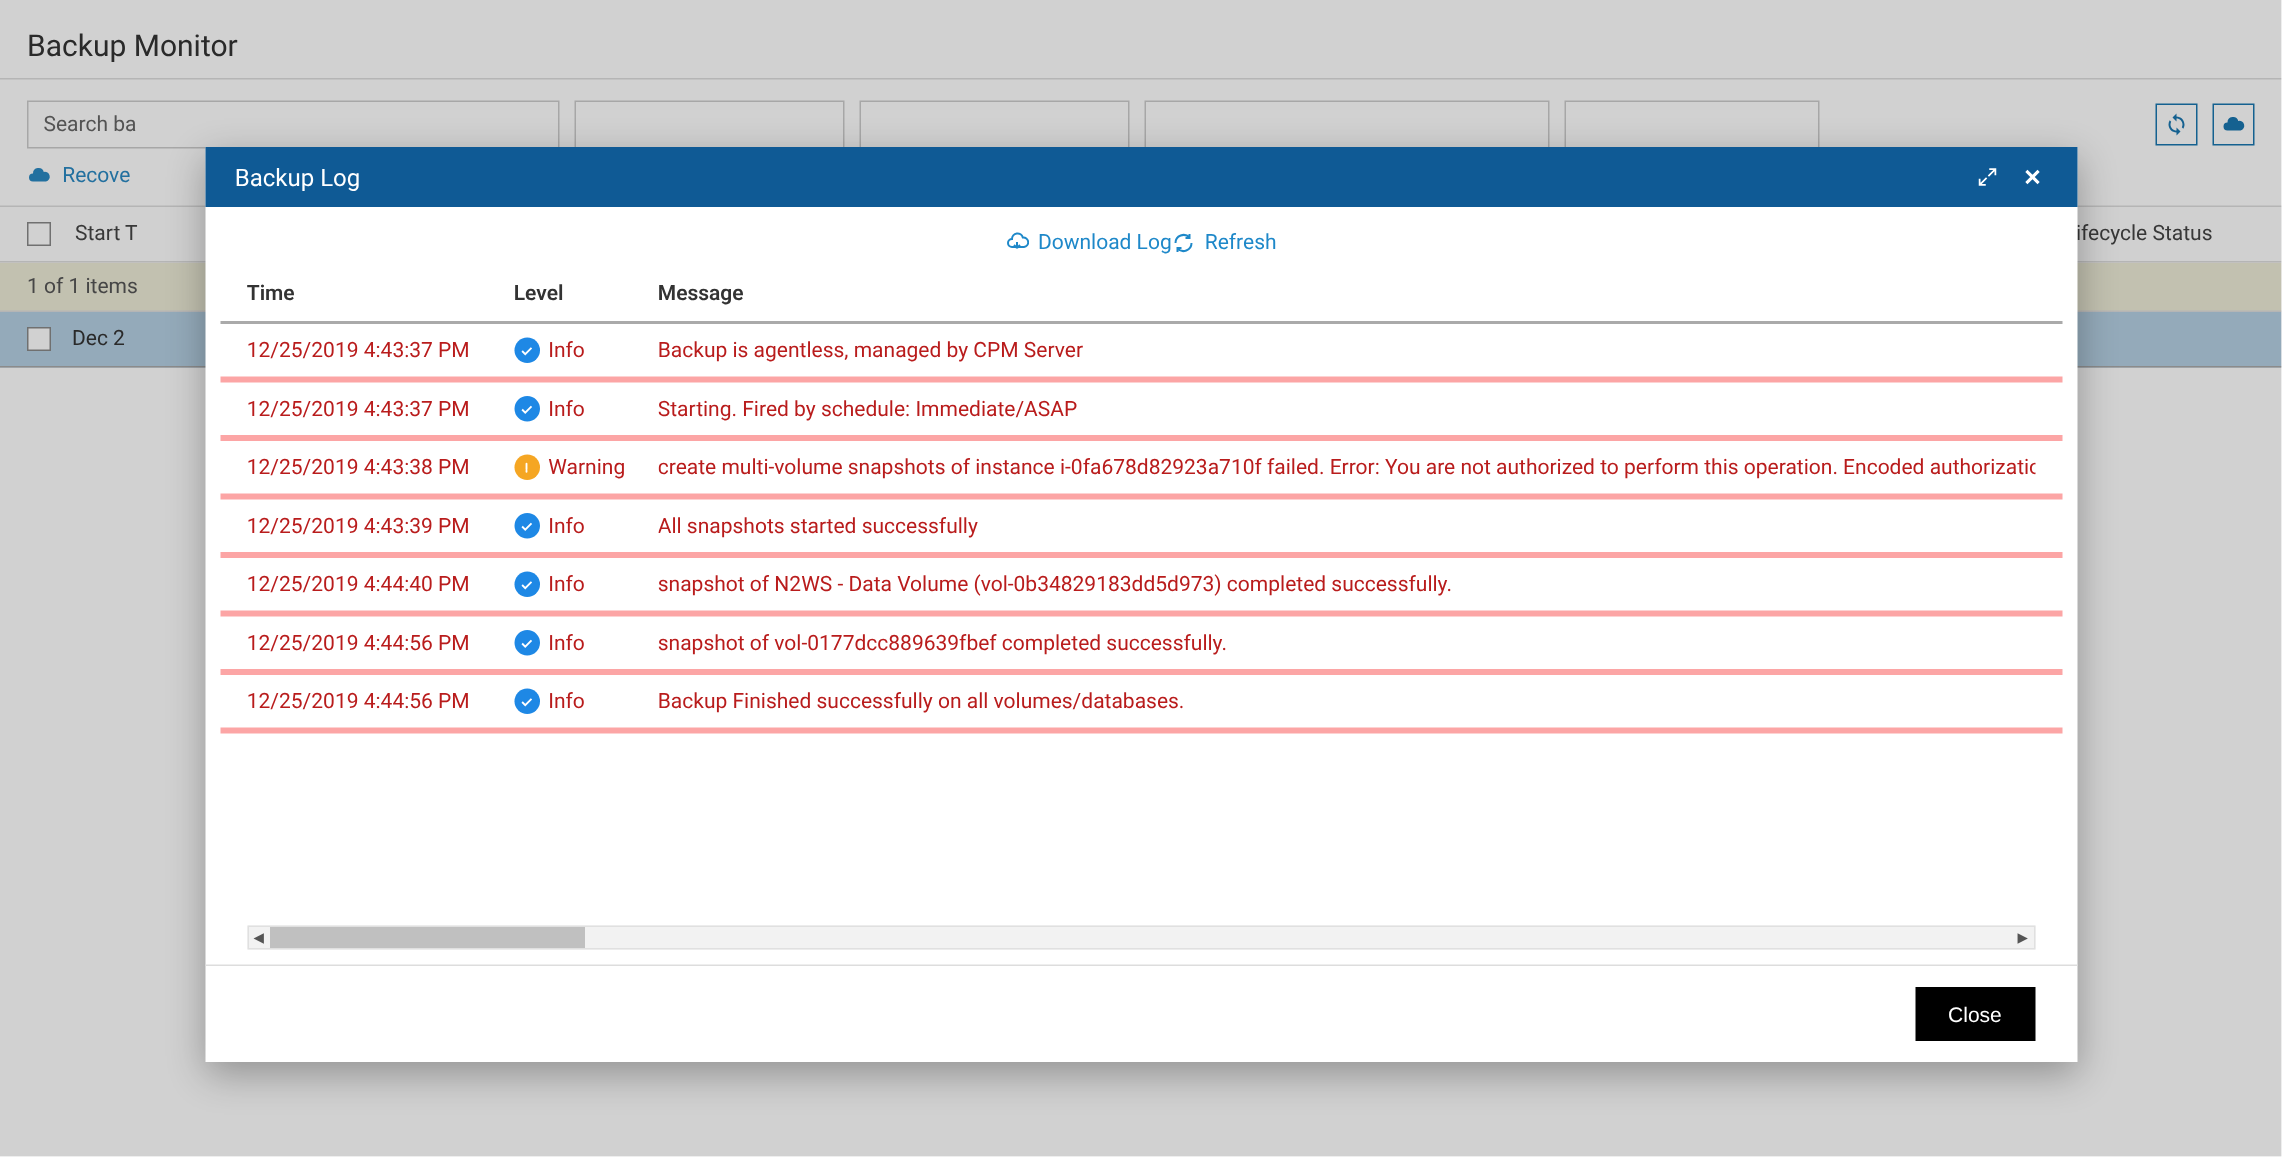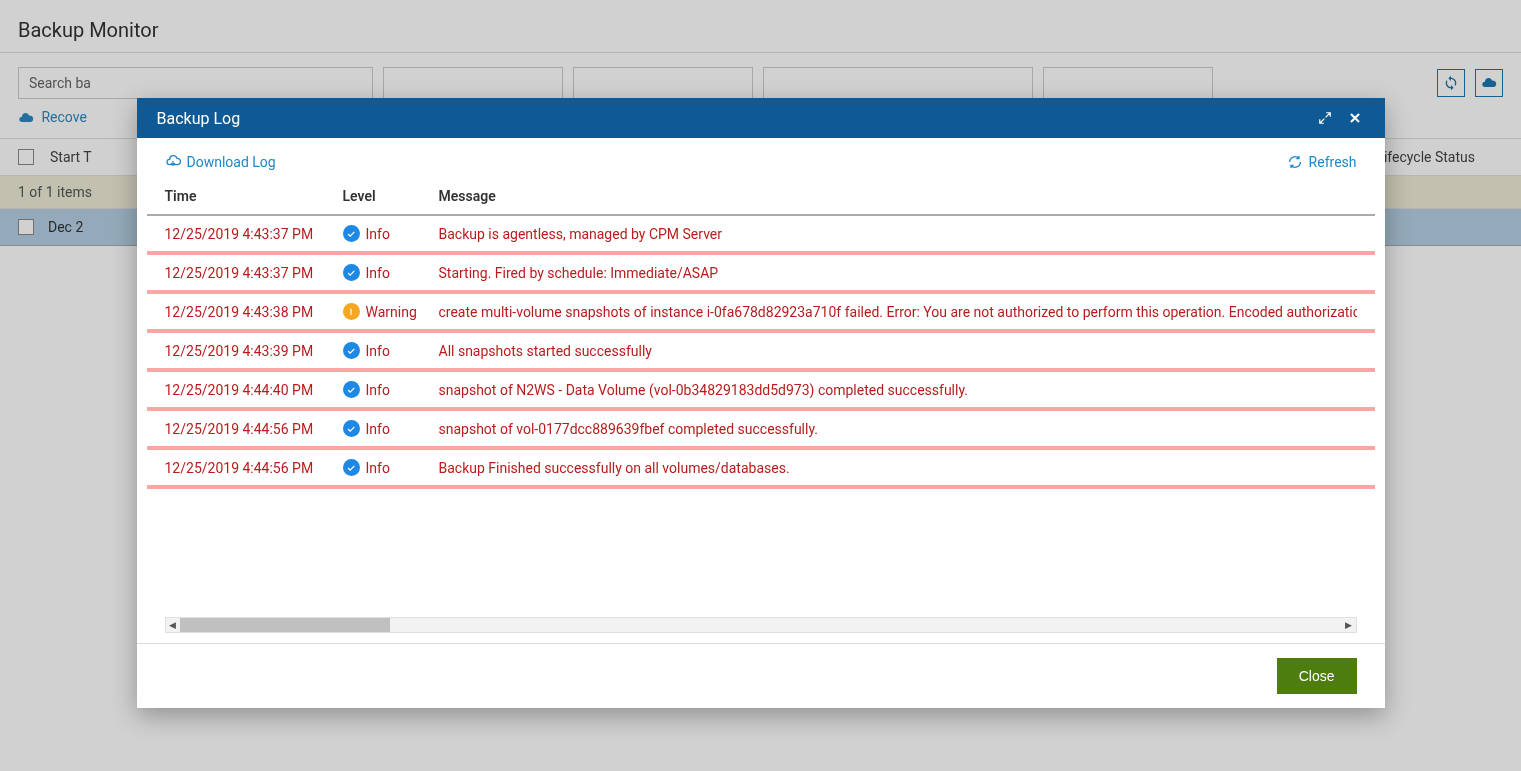--- a/index.html
+++ b/index.html
@@ -115,21 +115,21 @@
   width: 20px; height: 20px;
   display: inline-flex; align-items: center; justify-content: center;
   margin-left: 10px;
   cursor: pointer;
 }
 .modal-header .window-btn svg { width: 14px; height: 14px; fill: #fff; stroke: #fff; }
 
 .modal-actions {
   padding: 16px 28px 10px 28px;
   display: flex;
-  justify-content: space-between;
+  justify-content: center;
 }
 .modal-action-link {
   color: #1e88c9;
   cursor: pointer;
   display: inline-flex;
   align-items: center;
   gap: 6px;
   font-size: 14px;
 }
 .modal-action-link svg { width: 16px; height: 16px; fill: none; stroke: #1e88c9; stroke-width: 2; }
@@ -189,21 +189,21 @@
   background: #c0c0c0;
 }
 
 .modal-footer {
   border-top: 1px solid #ddd;
   padding: 14px 28px;
   display: flex;
   justify-content: flex-end;
 }
 .btn-close {
-  background: #4d7c0f;
+  background: #000000;
   color: #fff;
   border: none;
   padding: 10px 22px;
   font-size: 14px;
   cursor: pointer;
 }
 </style>
 </head>
 <body>
 

